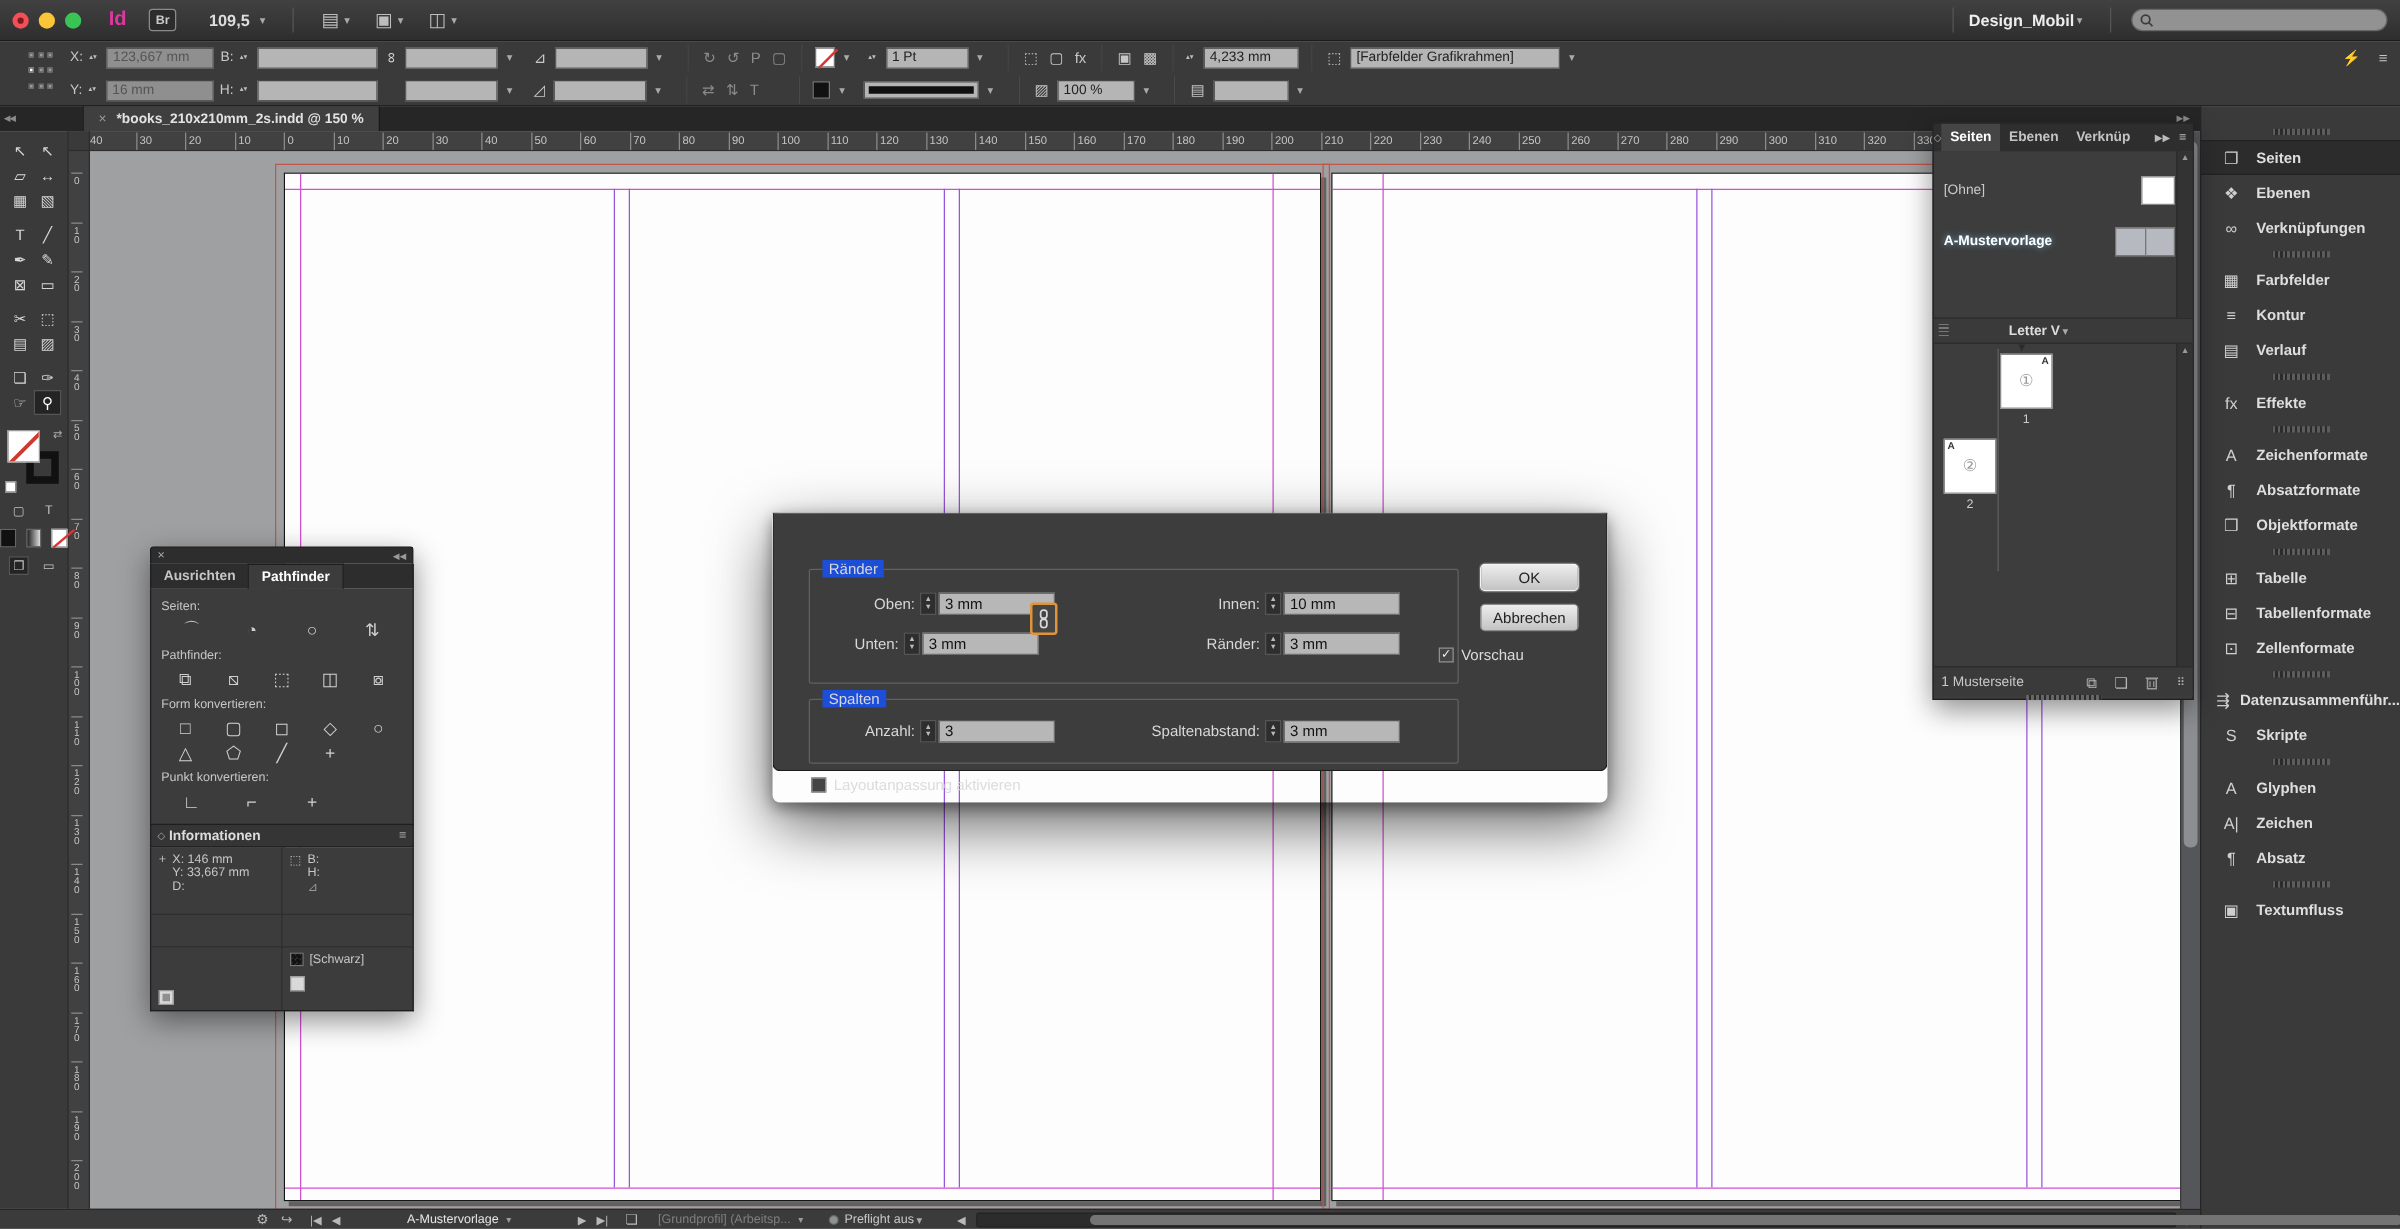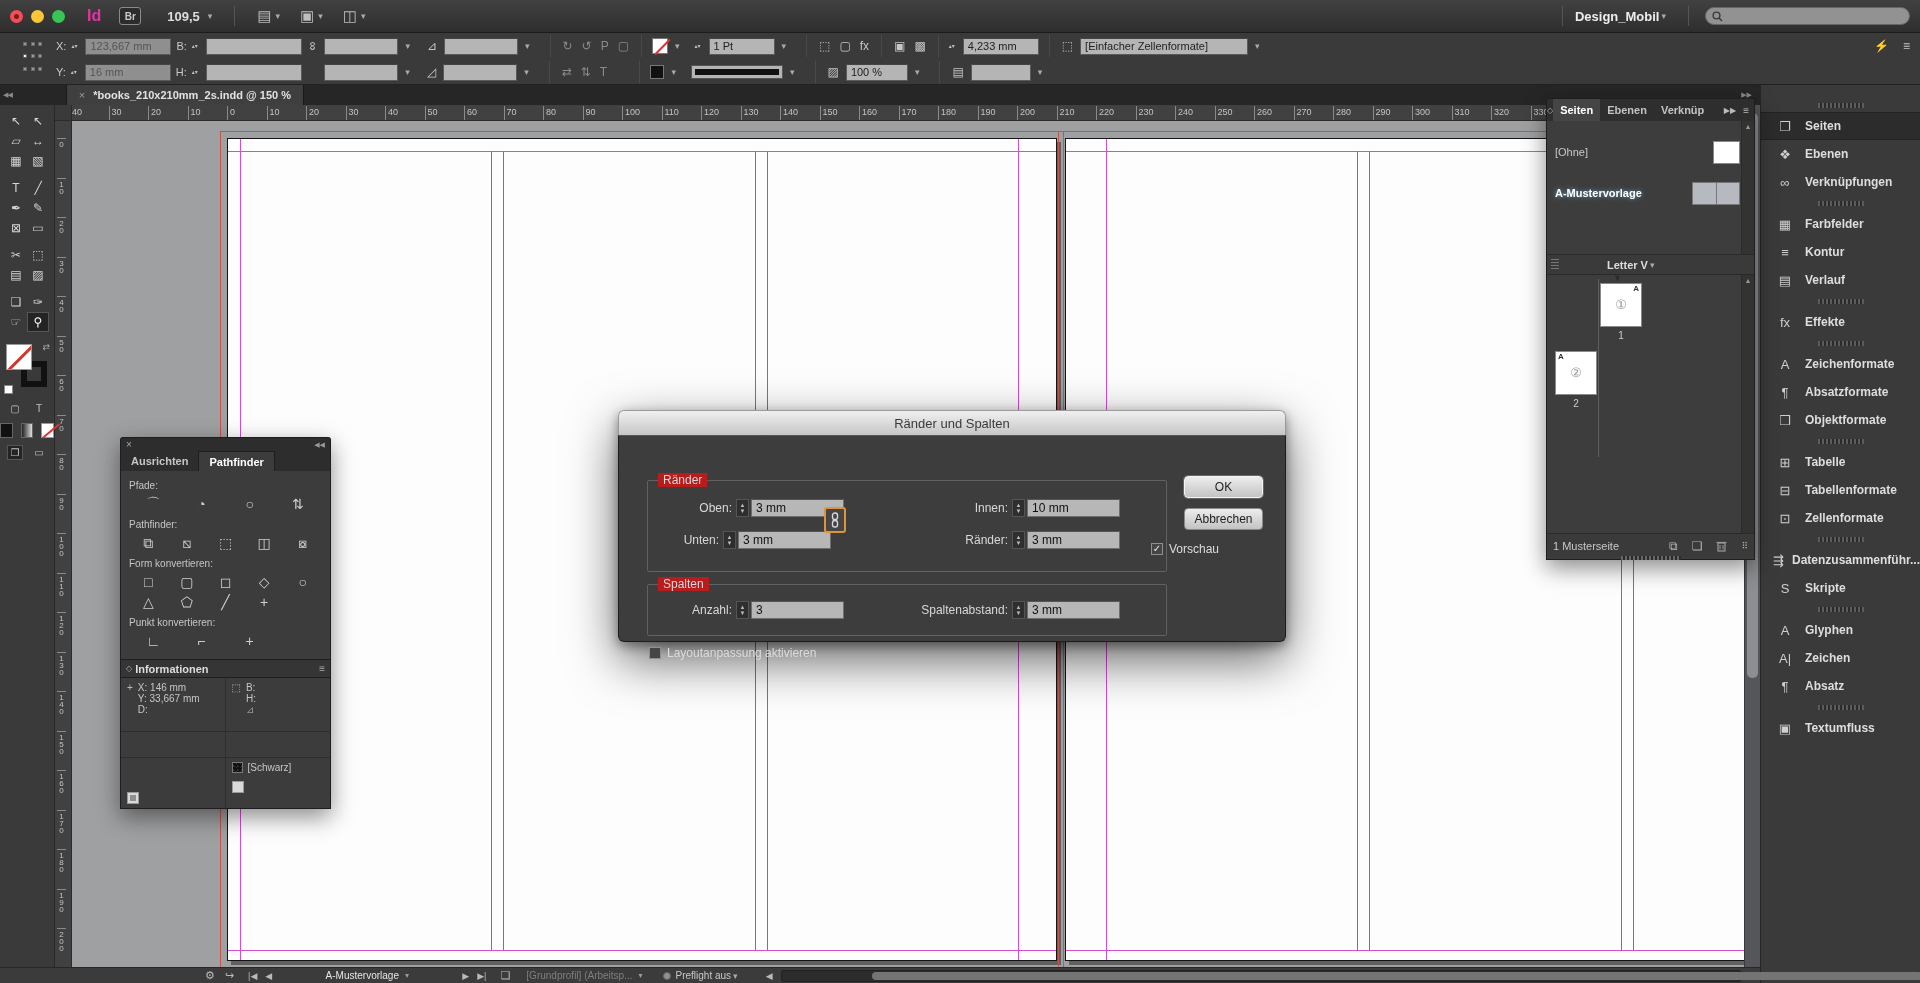--- a/index.html
+++ b/index.html
@@ -153,21 +153,21 @@
   .miniicon{width:12px;height:12px;border:1px solid #999;background:#d9d9d9;display:inline-block;position:relative;}
   .miniicon i{position:absolute;left:2px;top:2px;right:2px;bottom:2px;background:#8f8f8f;}
 
   
   .dialog{position:absolute;left:618px;top:410px;width:668px;height:232px;z-index:20;border-radius:6px;
           box-shadow:0 18px 50px rgba(0,0,0,.6),0 4px 12px rgba(0,0,0,.4);}
   .dlg-title{height:25px;background:linear-gradient(#f0f0f0,#c6c6c6);border-radius:6px 6px 0 0;
              display:flex;align-items:center;justify-content:center;font-size:13px;color:#3a3a3a;border:1px solid #9a9a9a;border-bottom:none;}
   .dlg-body{position:relative;height:207px;background:#3d3d3d;border-radius:0 0 6px 6px;border:1px solid #1d1d1d;border-top:1px solid #555;}
   .groupbox{position:absolute;border:1px solid #616161;border-radius:2px;}
-  .gb-label{position:absolute;top:-8px;left:10px;background:#b91c1c;padding:0 5px;font-size:12px;color:#d8d8d8;text-align:right;}
+  .gb-label{position:absolute;top:-8px;left:10px;background:#1d4ed8;padding:0 5px;font-size:12px;color:#d8d8d8;text-align:right;}
   .fieldrow{position:absolute;display:flex;align-items:center;}
   .flabel{font-size:12px;color:#d8d8d8;text-align:right;margin-right:4px;}
   .dstep{width:13px;height:18px;display:flex;flex-direction:column;align-items:center;justify-content:center;
          background:#2e2e2e;border:1px solid #555;color:#bbb;font-size:6px;line-height:6px;margin-right:2px;}
   .dinput{width:93px;height:18px;background:#b7b7b7;border:1px solid #6e6e6e;border-top-color:#555;
           font-size:12px;color:#111;display:flex;align-items:center;padding:0 4px;}
   .chainbox{position:absolute;left:176px;top:26px;width:22px;height:26px;border:2px solid #e0943a;border-radius:3px;
             background:#454545;display:flex;align-items:center;justify-content:center;}
   .dlg-btn{position:absolute;right:22px;width:79px;height:22px;border-radius:4px;
            background:linear-gradient(#ededed,#c3c3c3);color:#222;font-size:12px;
@@ -265,21 +265,21 @@
       <span class="cpico">▢</span>
       <span class="cpico">fx</span>
       <span class="csep"></span>
       <span class="cpico">▣</span>
       <span class="cpico">▩</span>
       <span class="csep"></span>
       <span class="stp">▴▾</span>
       <span class="fld lit" style="width:76px">4,233 mm</span>
       <span class="csep"></span>
       <span class="cpico">⬚</span>
-      <span class="fld lit" style="width:168px">[Einfacher Zellenformate]</span>
+      <span class="fld lit" style="width:168px">[Farbfelder Grafikrahmen]</span>
       <span class="dd-caret">▾</span>
       <span style="margin-left:auto;margin-right:8px;display:flex;gap:10px;">
         <span class="cpico">⚡</span>
         <span class="cpico">≡</span>
       </span>
     </div>
     <div class="cprow r2">
       <span>Y:</span>
       <span class="stp">▴▾</span>
       <span class="fld" style="width:86px">16 mm</span>
@@ -615,21 +615,21 @@
   <div class="floatstack">
     <div class="pf-head">
       <span class="pf-close">×</span>
       <span class="pf-colbtn">◀◀</span>
     </div>
     <div class="pf-tabs">
       <span class="pf-tab">Ausrichten</span>
       <span class="pf-tab active">Pathfinder</span>
     </div>
     <div class="pf-body">
-        <div class="pf-seclbl">Pfade:</div>
+        <div class="pf-seclbl">Seiten:</div>
         <div class="pf-icons" style="grid-template-columns: repeat(4, 1fr);">
           <span class="pf-ic">⌒</span>
           <span class="pf-ic">◔</span>
           <span class="pf-ic">○</span>
           <span class="pf-ic">⇅</span>
         </div>
         <div class="pf-seclbl">Pathfinder:</div>
         <div class="pf-icons" style="grid-template-columns: repeat(5, 1fr);">
           <span class="pf-ic">⧉</span>
           <span class="pf-ic">⧅</span>
@@ -689,21 +689,20 @@
         <span style="display:flex;align-items:flex-start;gap:5px;">
           <span class="swatch-black"></span>
           <span>[Schwarz]</span>
         </span>
         <span class="miniicon"></span>
       </div>
     </div>
   </div>
 
   <div class="dialog">
-    <div class="dlg-title">Ränder und Spalten</div>
     <div class="dlg-body">
       <div class="groupbox" style="left:28px;top:44px;width:520px;height:92px;">
         <span class="gb-label">Ränder</span>
         <div class="fieldrow" style="left:24px;top:18px;">
           <span class="flabel" style="width:60px;">Oben:</span>
           <span class="dstep">▲<br>▼</span>
           <span class="dinput">3 mm</span>
         </div>
         <div class="fieldrow" style="left:11px;top:50px;">
           <span class="flabel" style="width:60px;">Unten:</span>

